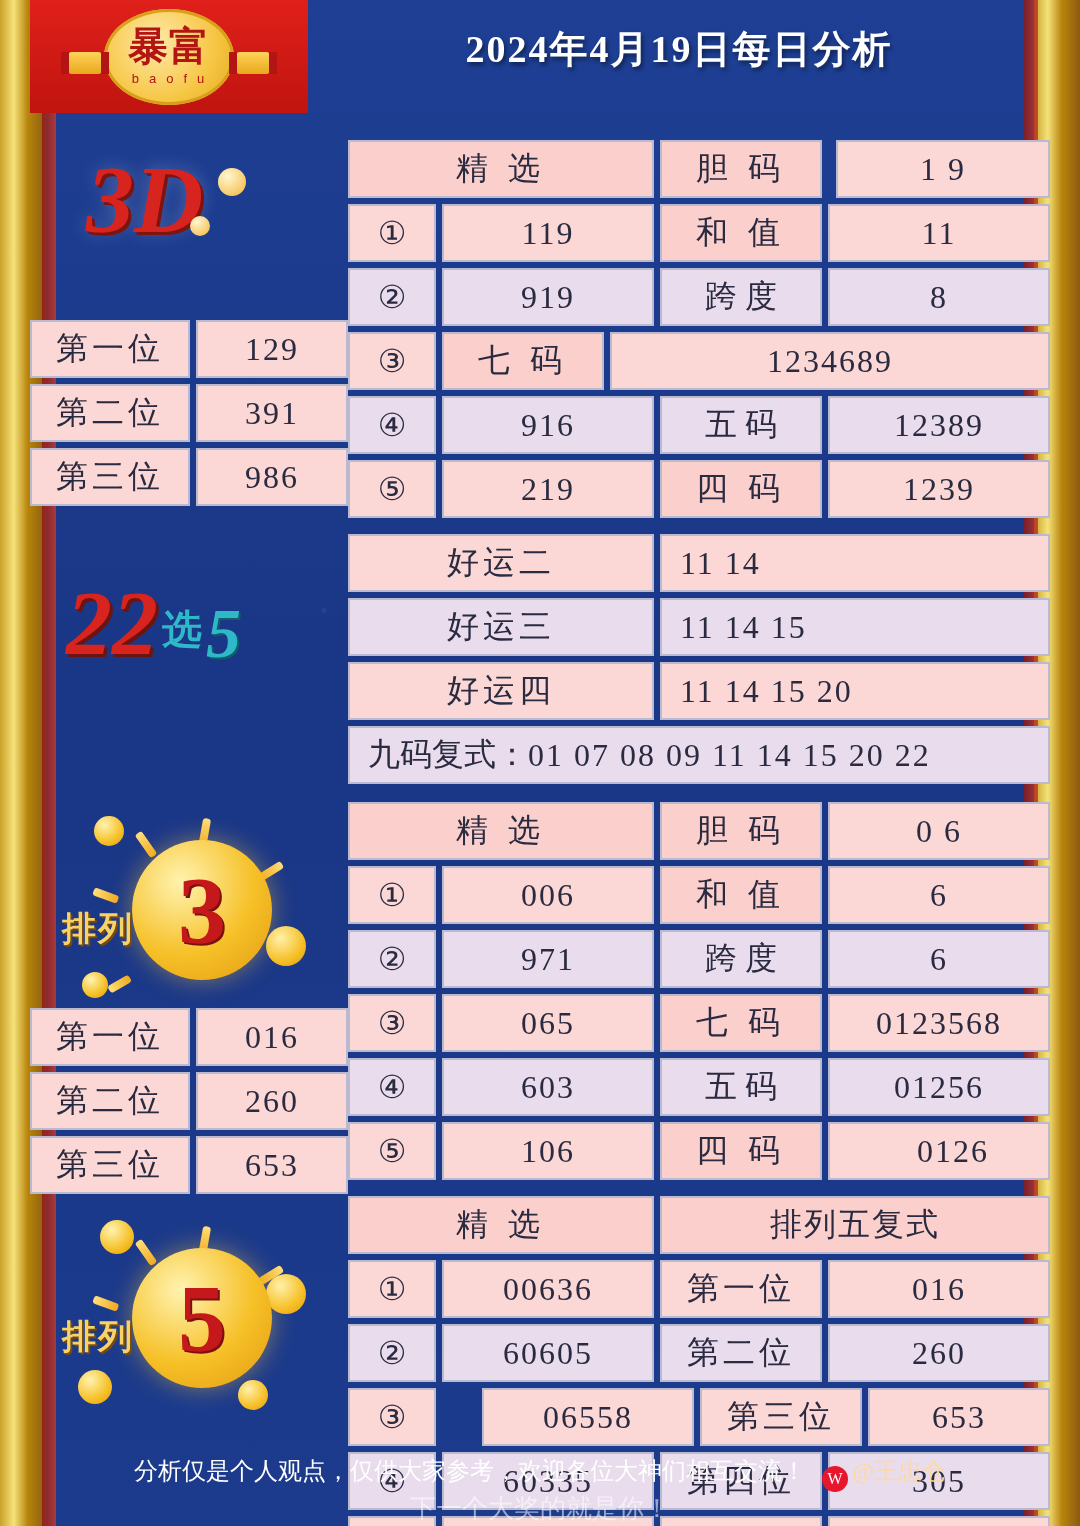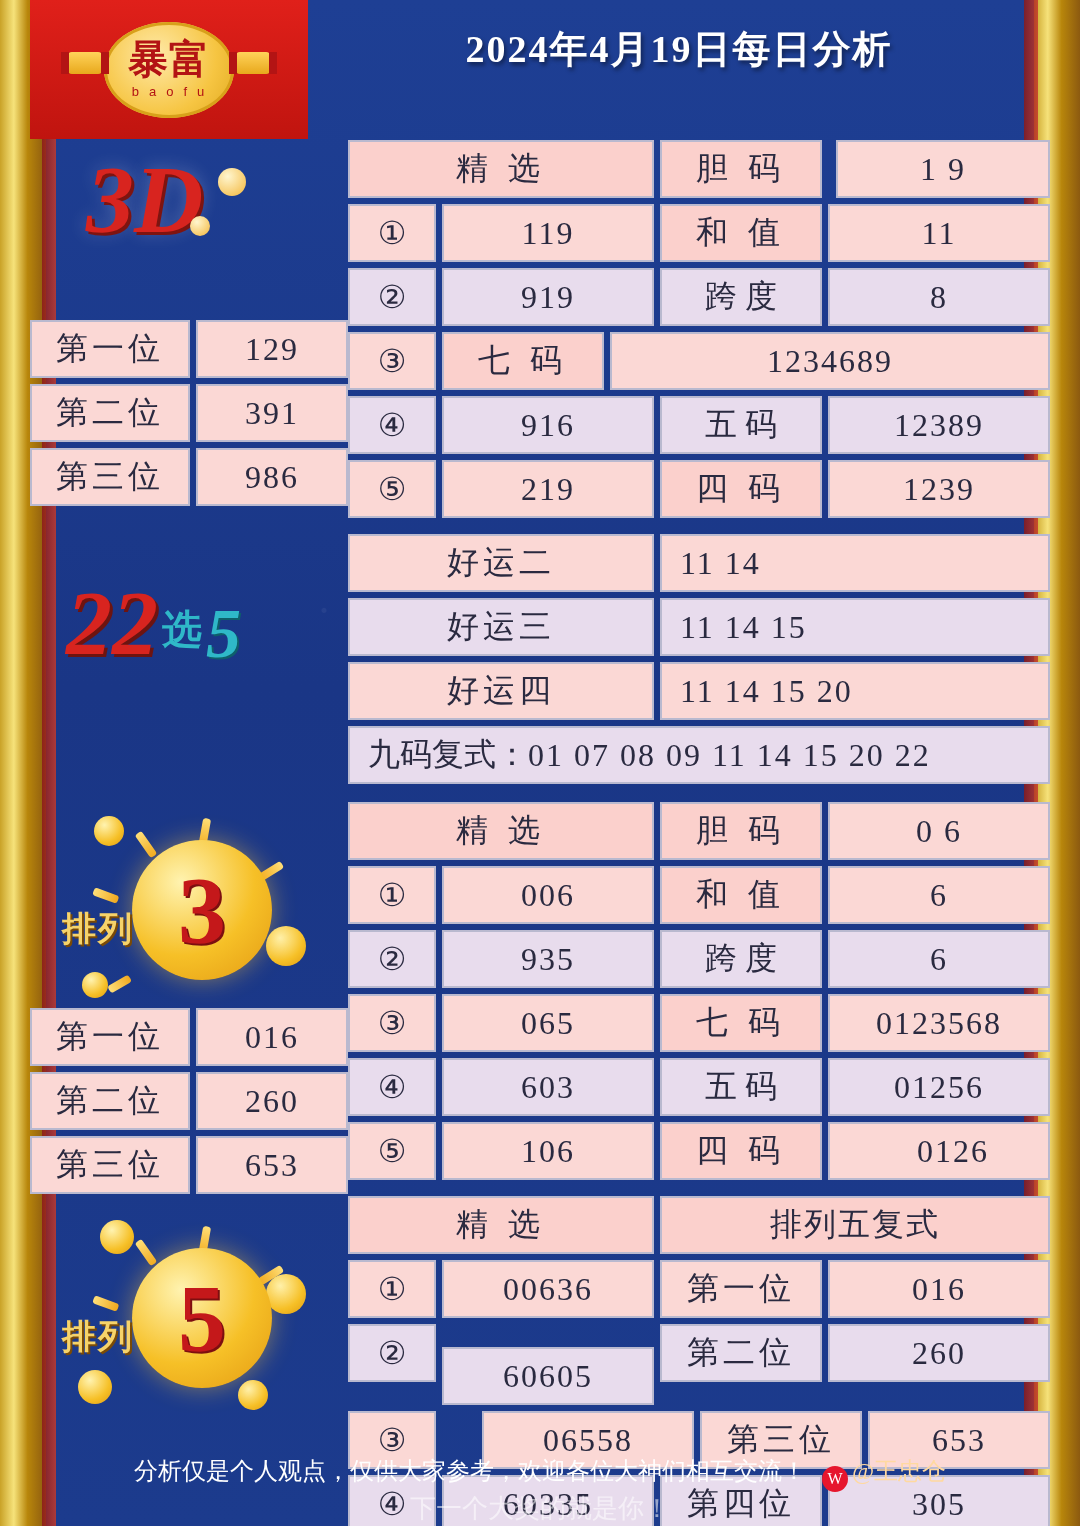--- a/index.html
+++ b/index.html
@@ -51,21 +51,21 @@
   }
 
   
   .header {
     display: flex;
     align-items: flex-start;
     height: 140px;
   }
   .logo-box {
     width: 278px;
-    height: 139px;
+    height: 113px;
     background: linear-gradient(#e0201a,#c0140f);
     display: flex;
     align-items: center;
     justify-content: center;
     position: relative;
     flex: 0 0 auto;
   }
   .logo-oval {
     width: 130px;
     height: 96px;
@@ -441,21 +441,21 @@
           <div class="cell num" style="flex:1;">0 6</div>
         </div>
         <div class="row">
           <div class="cell" style="flex:0 0 88px;">①</div>
           <div class="cell num" style="flex:0 0 212px;">006</div>
           <div class="cell hdr" style="flex:0 0 162px;">和 值</div>
           <div class="cell num" style="flex:1;">6</div>
         </div>
         <div class="row">
           <div class="cell alt" style="flex:0 0 88px;">②</div>
-          <div class="cell alt num" style="flex:0 0 212px;">935</div>
+          <div class="cell alt num" style="flex:0 0 212px;">971</div>
           <div class="cell alt" style="flex:0 0 162px;">跨 度</div>
           <div class="cell alt num" style="flex:1;">6</div>
         </div>
         <div class="row">
           <div class="cell" style="flex:0 0 88px;">③</div>
           <div class="cell num" style="flex:0 0 212px;">065</div>
           <div class="cell hdr" style="flex:0 0 162px;">七 码</div>
           <div class="cell num" style="flex:1;">0123568</div>
         </div>
         <div class="row">
@@ -497,21 +497,21 @@
           <div class="cell hdr" style="flex:1;letter-spacing:2px;">排列五复式</div>
         </div>
         <div class="row">
           <div class="cell" style="flex:0 0 88px;">①</div>
           <div class="cell num" style="flex:0 0 212px;">00636</div>
           <div class="cell lbl" style="flex:0 0 162px;">第一位</div>
           <div class="cell num" style="flex:1;">016</div>
         </div>
         <div class="row">
           <div class="cell alt" style="flex:0 0 88px;">②</div>
-          <div class="cell alt num" style="flex:0 0 212px;margin-top:23px;">60605</div>
+          <div class="cell alt num" style="flex:0 0 212px;">60605</div>
           <div class="cell alt lbl" style="flex:0 0 162px;">第二位</div>
           <div class="cell alt num" style="flex:1;">260</div>
         </div>
         <div class="row">
           <div class="cell" style="flex:0 0 88px;">③</div>
           <div class="cell num" style="flex:0 0 212px;margin-left:40px;">06558</div>
           <div class="cell lbl" style="flex:0 0 162px;">第三位</div>
           <div class="cell num" style="flex:1;">653</div>
         </div>
         <div class="row">

